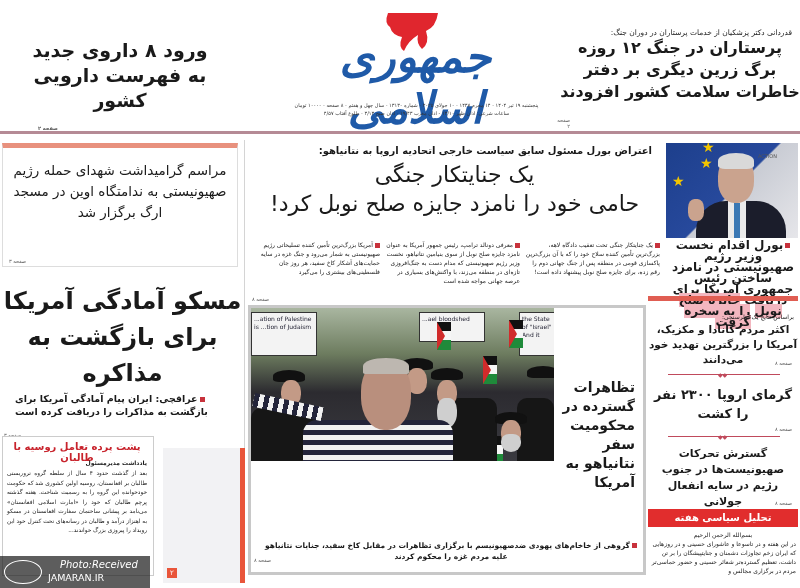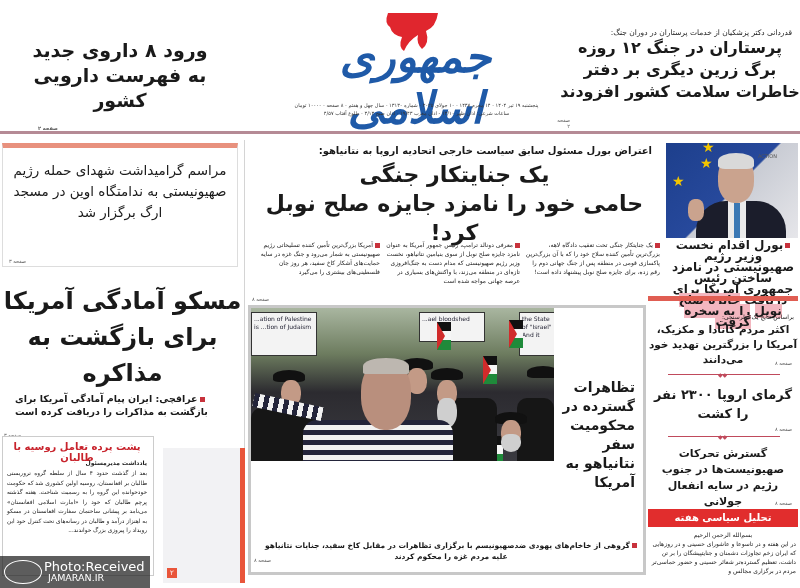--- a/index.html
+++ b/index.html
@@ -19,21 +19,21 @@
   #dateline { left: 274px; top: 101px; width: 285px; font-size: 5px; color: #333; text-align: center; line-height: 8px; }
   #right-teaser { left: 560px; top: 28px; width: 240px; }
   #right-teaser .kicker { font-size: 7.5px; color: #222; text-align: right; padding-right: 8px; }
   #right-teaser .head { font-size: 16px; font-weight: bold; line-height: 22px; text-align: center; }
   #right-teaser .pg { position: absolute; right: 230px; top: 89px; }
 
   #rule-top { left: 0; top: 131px; width: 800px; height: 3px; background: #b58a95; }
 
   
   #main-kicker { left: 262px; top: 145px; width: 390px; font-size: 10px; font-weight: bold; text-align: right; }
-  #main-head { left: 252px; top: 160px; width: 405px; text-align: center; font-size: 22px; font-weight: 700; line-height: 29px; }
+  #main-head { left: 252px; top: 160px; width: 405px; text-align: center; font-size: 22px; font-weight: 400; line-height: 29px; }
   .main-cols { top: 240px; height: 60px; }
   .main-col { font-size: 6px; line-height: 9px; text-align: right; color: #222; }
   .bullet { display: inline-block; width: 5px; height: 5px; background: #c8323c; margin-left: 2px; vertical-align: middle; }
 
   
   #borrell-photo { left: 666px; top: 143px; width: 132px; height: 95px; background: linear-gradient(135deg,#1d3f8c 0%,#27499c 50%,#c9ccd4 51%,#e6e6ea 100%); overflow: hidden; }
   #borrell-photo .star { position: absolute; color: #f2c500; font-size: 14px; }
   #borrell-photo .head { position: absolute; left: 52px; top: 12px; width: 36px; height: 48px; background: #caa38e; border-radius: 45%; }
   #borrell-photo .hair { position: absolute; left: 52px; top: 10px; width: 36px; height: 16px; background: #d9d9d9; border-radius: 50% 50% 20% 20%; }
   #borrell-photo .suit { position: absolute; left: 30px; top: 58px; width: 90px; height: 40px; background: #1b1d2b; border-radius: 30px 30px 0 0; }
@@ -52,21 +52,21 @@
   #talks-sub { left: 15px; top: 392px; width: 196px; text-align: left; font-size: 9.5px; line-height: 13px; font-weight: bold; }
   #talks-pg { left: 4px; top: 432px; }
 
   
   #editorial { left: 2px; top: 436px; width: 152px; height: 140px; border: 1px solid #ccc; overflow: hidden; }
   #editorial .head { position: absolute; right: 4px; top: 4px; width: 144px; font-size: 10px; font-weight: bold; color: #c8232c; text-align: center; }
   #editorial .byline { position: absolute; right: 6px; top: 22px; font-size: 6px; font-weight: bold; }
   #editorial .body { position: absolute; right: 6px; top: 32px; width: 140px; font-size: 5.8px; line-height: 9.5px; text-align: justify; color: #222; }
   #watermark { left: 0; top: 556px; width: 150px; height: 32px; background: rgba(30,30,30,0.72); }
   #watermark .logo { position: absolute; left: 4px; top: 4px; width: 38px; height: 24px; border: 1.5px solid #fff; border-radius: 50%; }
-  #watermark .l1 { position: absolute; left: 44px; top: 3px; font-size: 13px; color: #fff; font-family: "DejaVu Sans", sans-serif; direction: ltr; }
+  #watermark .l1 { position: absolute; left: 60px; top: 3px; font-size: 10px; color: #fff; font-family: "DejaVu Sans", sans-serif; direction: ltr; font-style: italic; }
   #watermark .l2 { position: absolute; left: 48px; top: 16px; font-size: 9.5px; color: #fff; direction: ltr; }
 
   
   #chabahar { left: 163px; top: 448px; width: 82px; height: 135px; background: #f2f2f4; border-right: 5px solid #e9553a; }
   #chabahar .txt { position: absolute; left: 0; top: 14px; width: 72px; text-align: center; font-size: 12.5px; font-weight: bold; line-height: 23px; }
   #chabahar .badge { position: absolute; left: 4px; top: 120px; width: 10px; height: 10px; background: #e9553a; color: #fff; font-size: 7px; text-align: center; line-height: 10px; }
 
   
   #photo-frame { left: 248px; top: 305px; width: 398px; height: 270px; border: 3px solid #c8c8c8; background: #fff; }
   #protest-photo { left: 251px; top: 308px; width: 303px; height: 153px; overflow: hidden; background: linear-gradient(180deg,#a9b6a0 0%,#6d7c5f 30%,#2c2b30 55%,#3a3a40 100%); }

